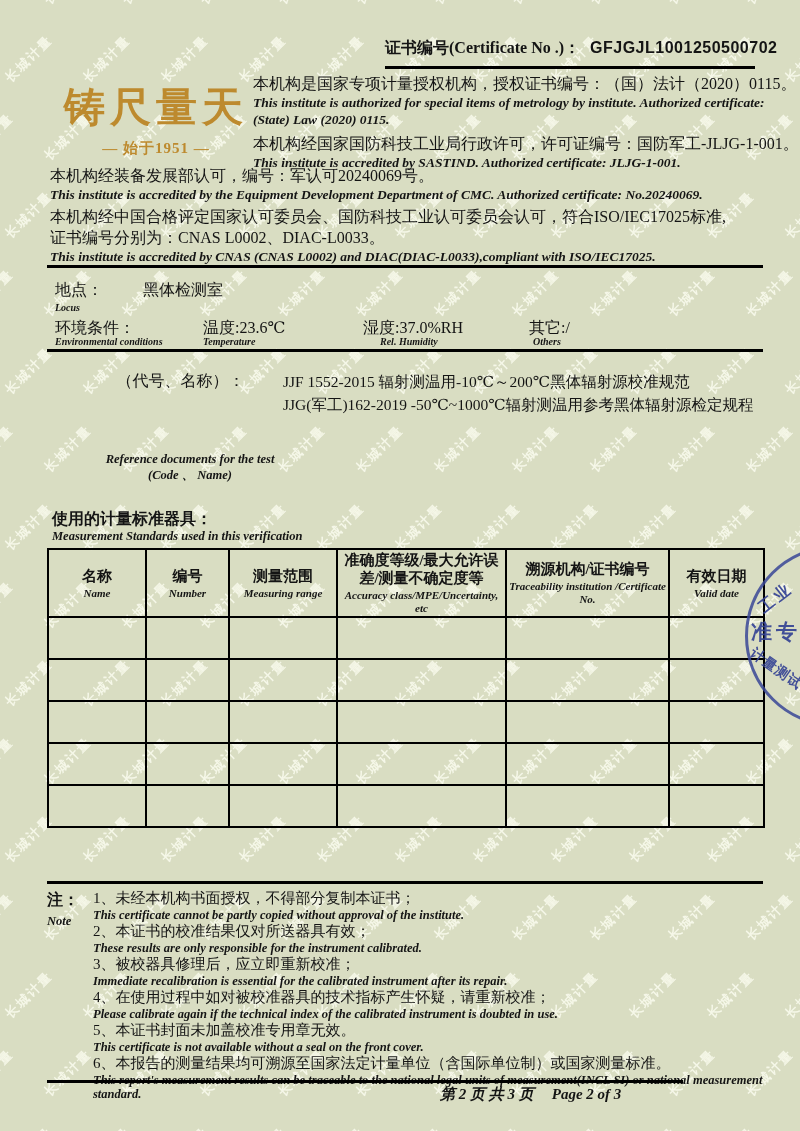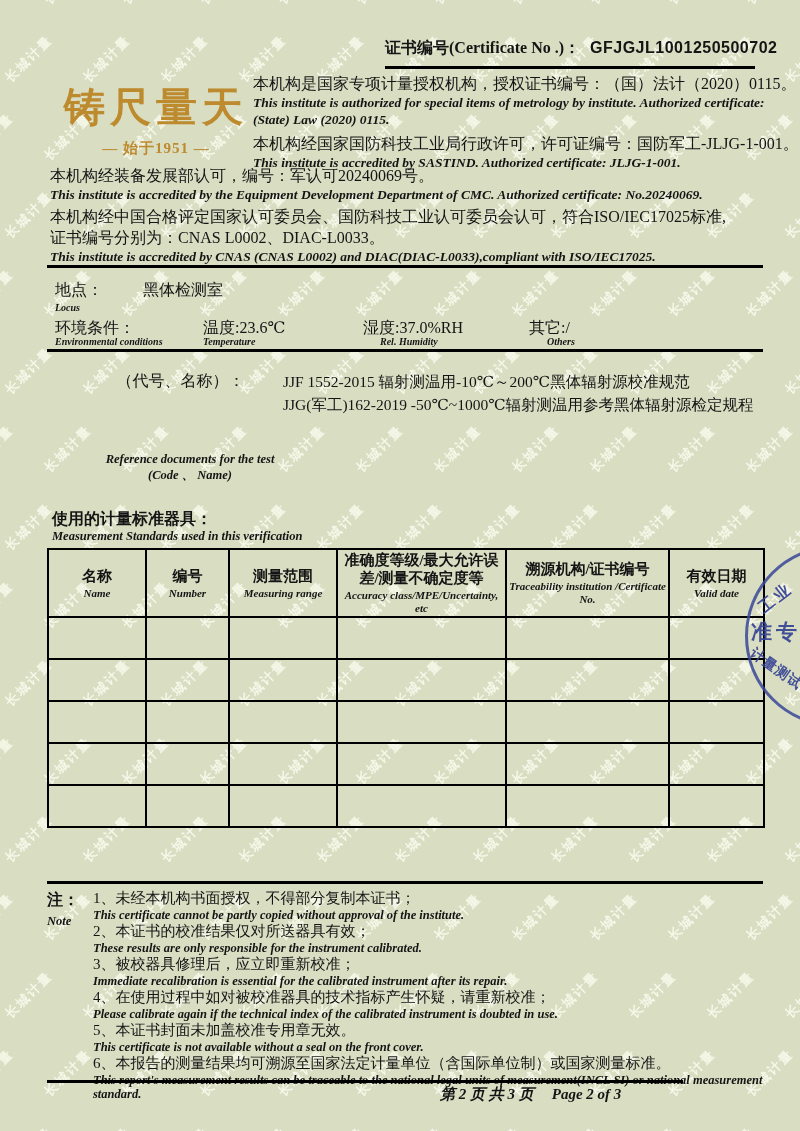--- a/index.html
+++ b/index.html
@@ -304,21 +304,21 @@
       <span class="en" style="left:8px;top:24px">Locus</span>
 
       <span style="left:8px;top:40px">环境条件：</span>
       <span style="left:156px;top:40px">温度:23.6℃</span>
       <span style="left:316px;top:40px">湿度:37.0%RH</span>
       <span style="left:482px;top:40px">其它:/</span>
 
       <span class="en" style="left:8px;top:58px">Environmental conditions</span>
       <span class="en" style="left:156px;top:58px">Temperature</span>
       <span class="en" style="left:333px;top:58px">Rel. Humidity</span>
-      <span class="en" style="left:500px;top:58px">Others</span>
+      <span class="en" style="left:486px;top:58px">Others</span>
     </div>
 
     <div class="hr" style="top:349px"></div>
 
     <div class="ref-zh">
       <div>（代号、名称）：</div>
     </div>
     <div class="ref-docs">
       <div>JJF 1552-2015  辐射测温用-10℃～200℃黑体辐射源校准规范</div>
       <div>JJG(军工)162-2019  -50℃~1000℃辐射测温用参考黑体辐射源检定规程</div>

